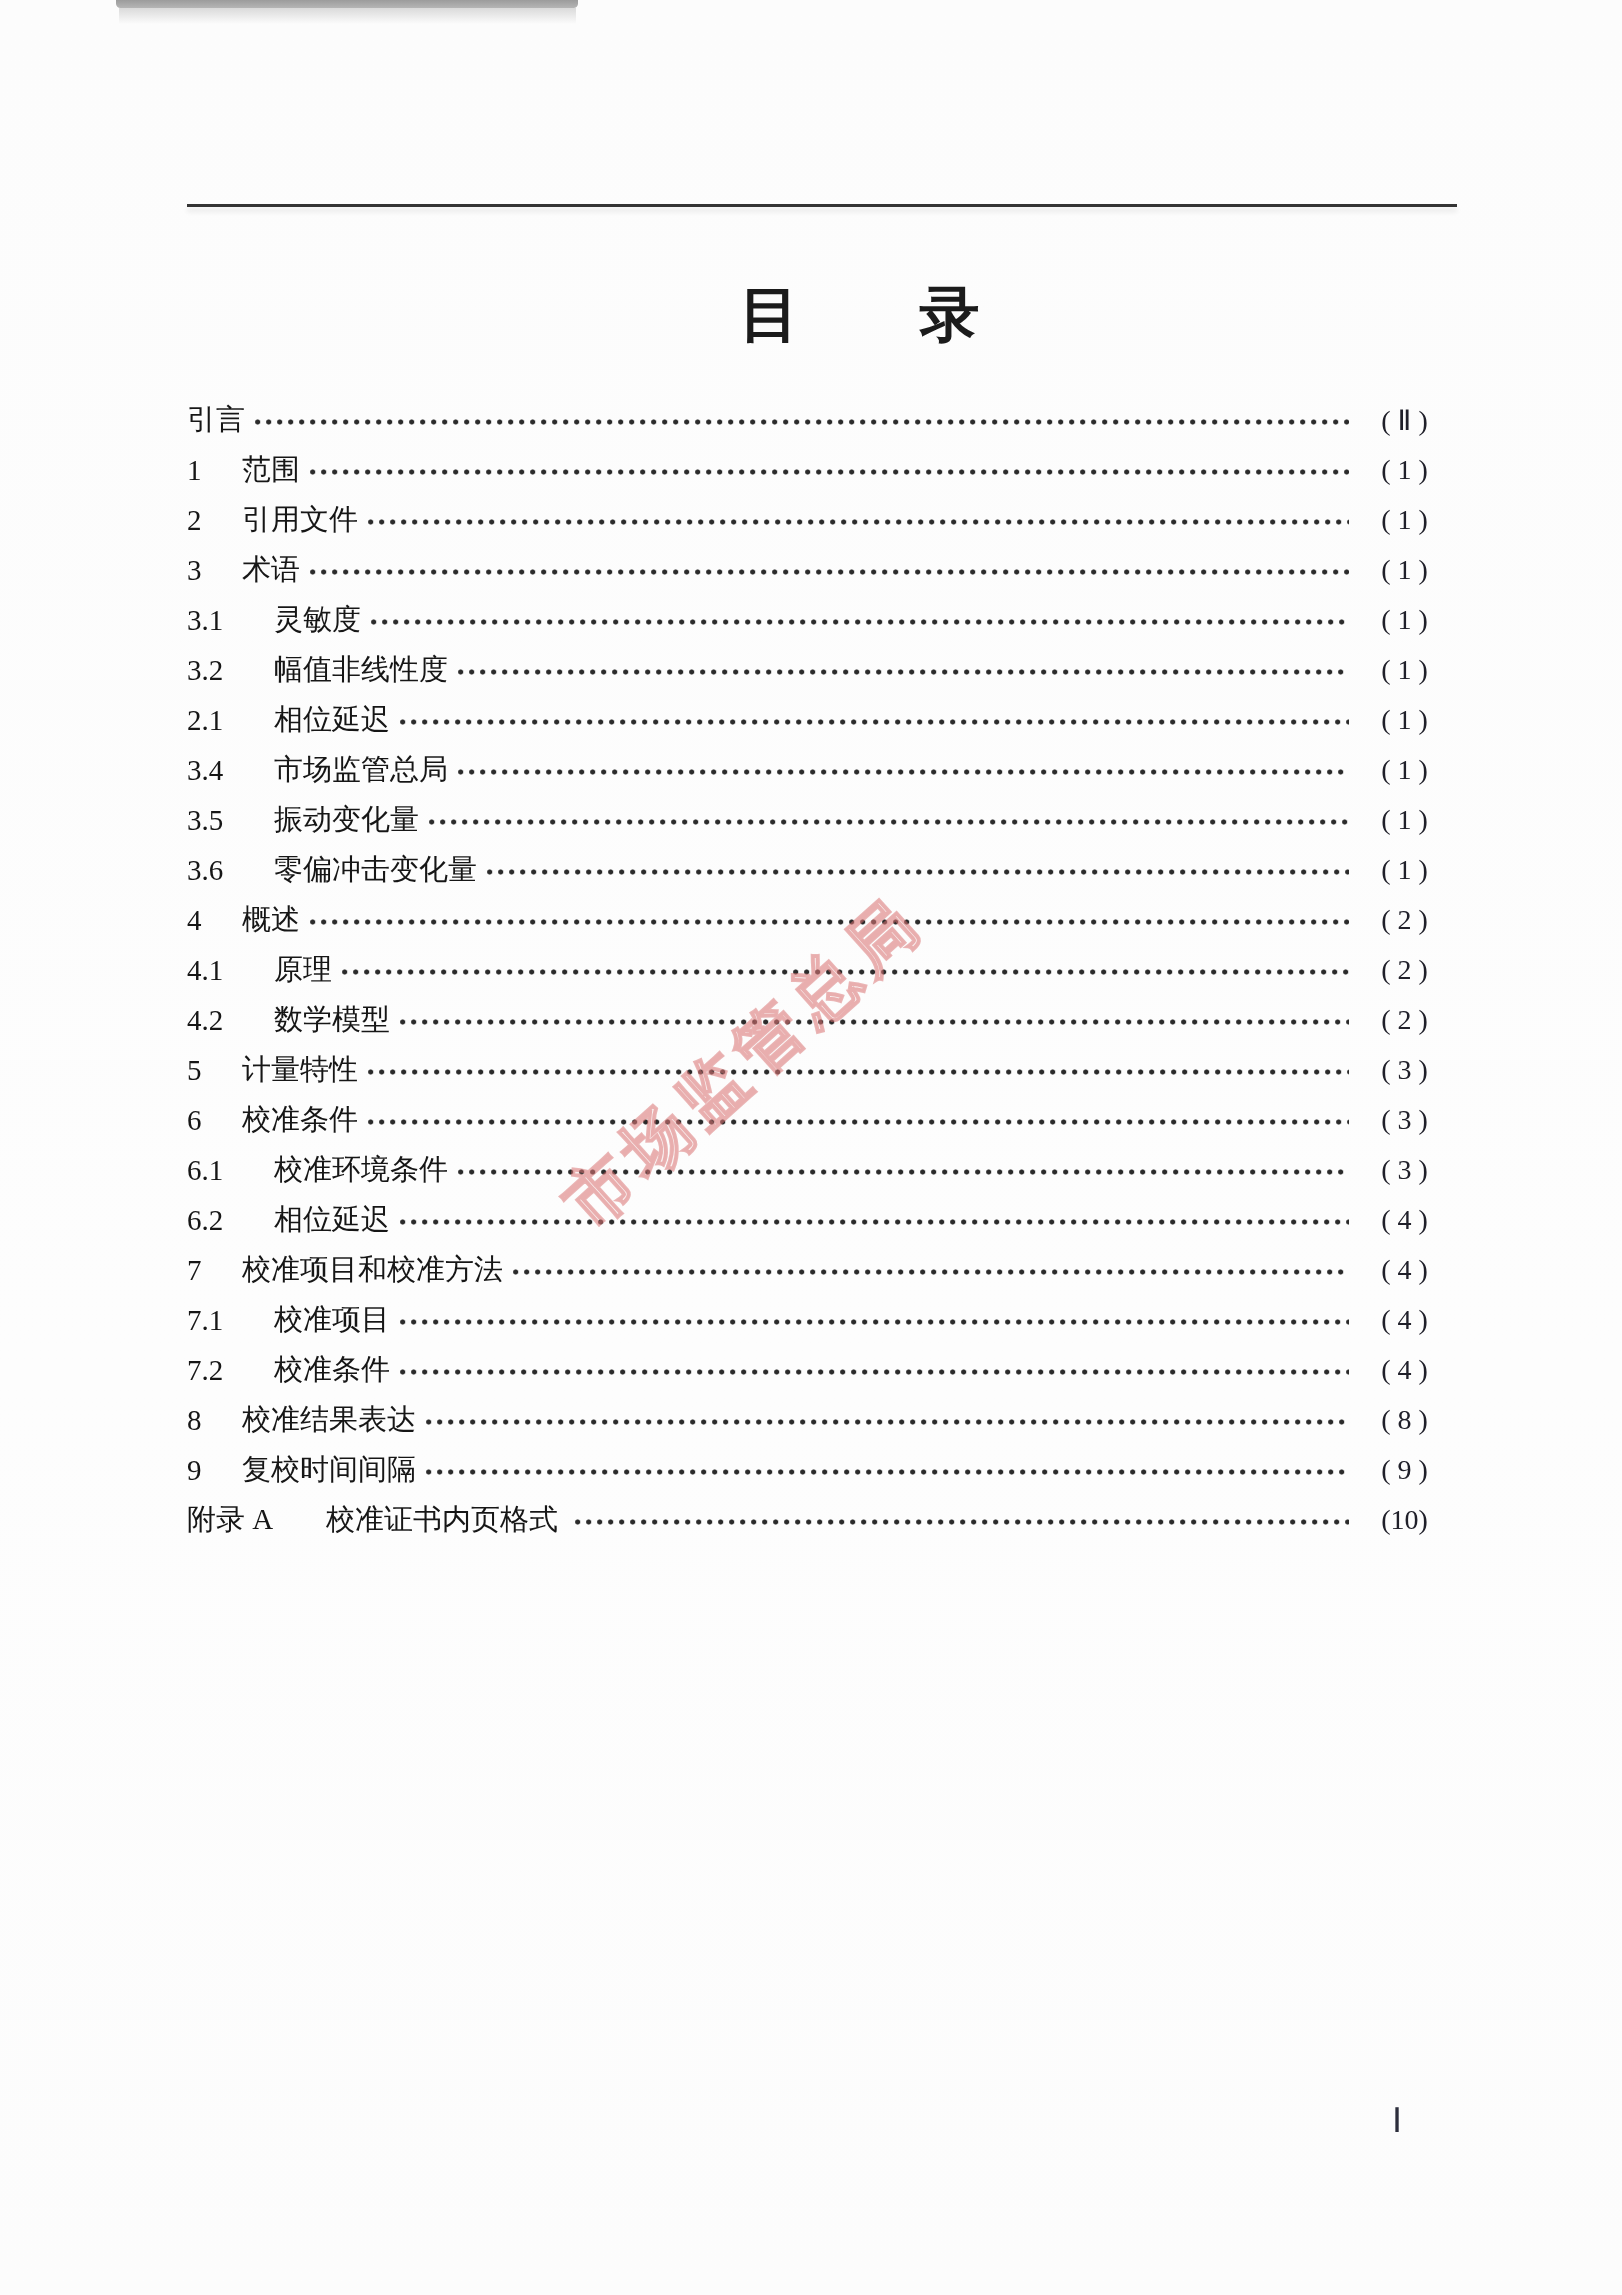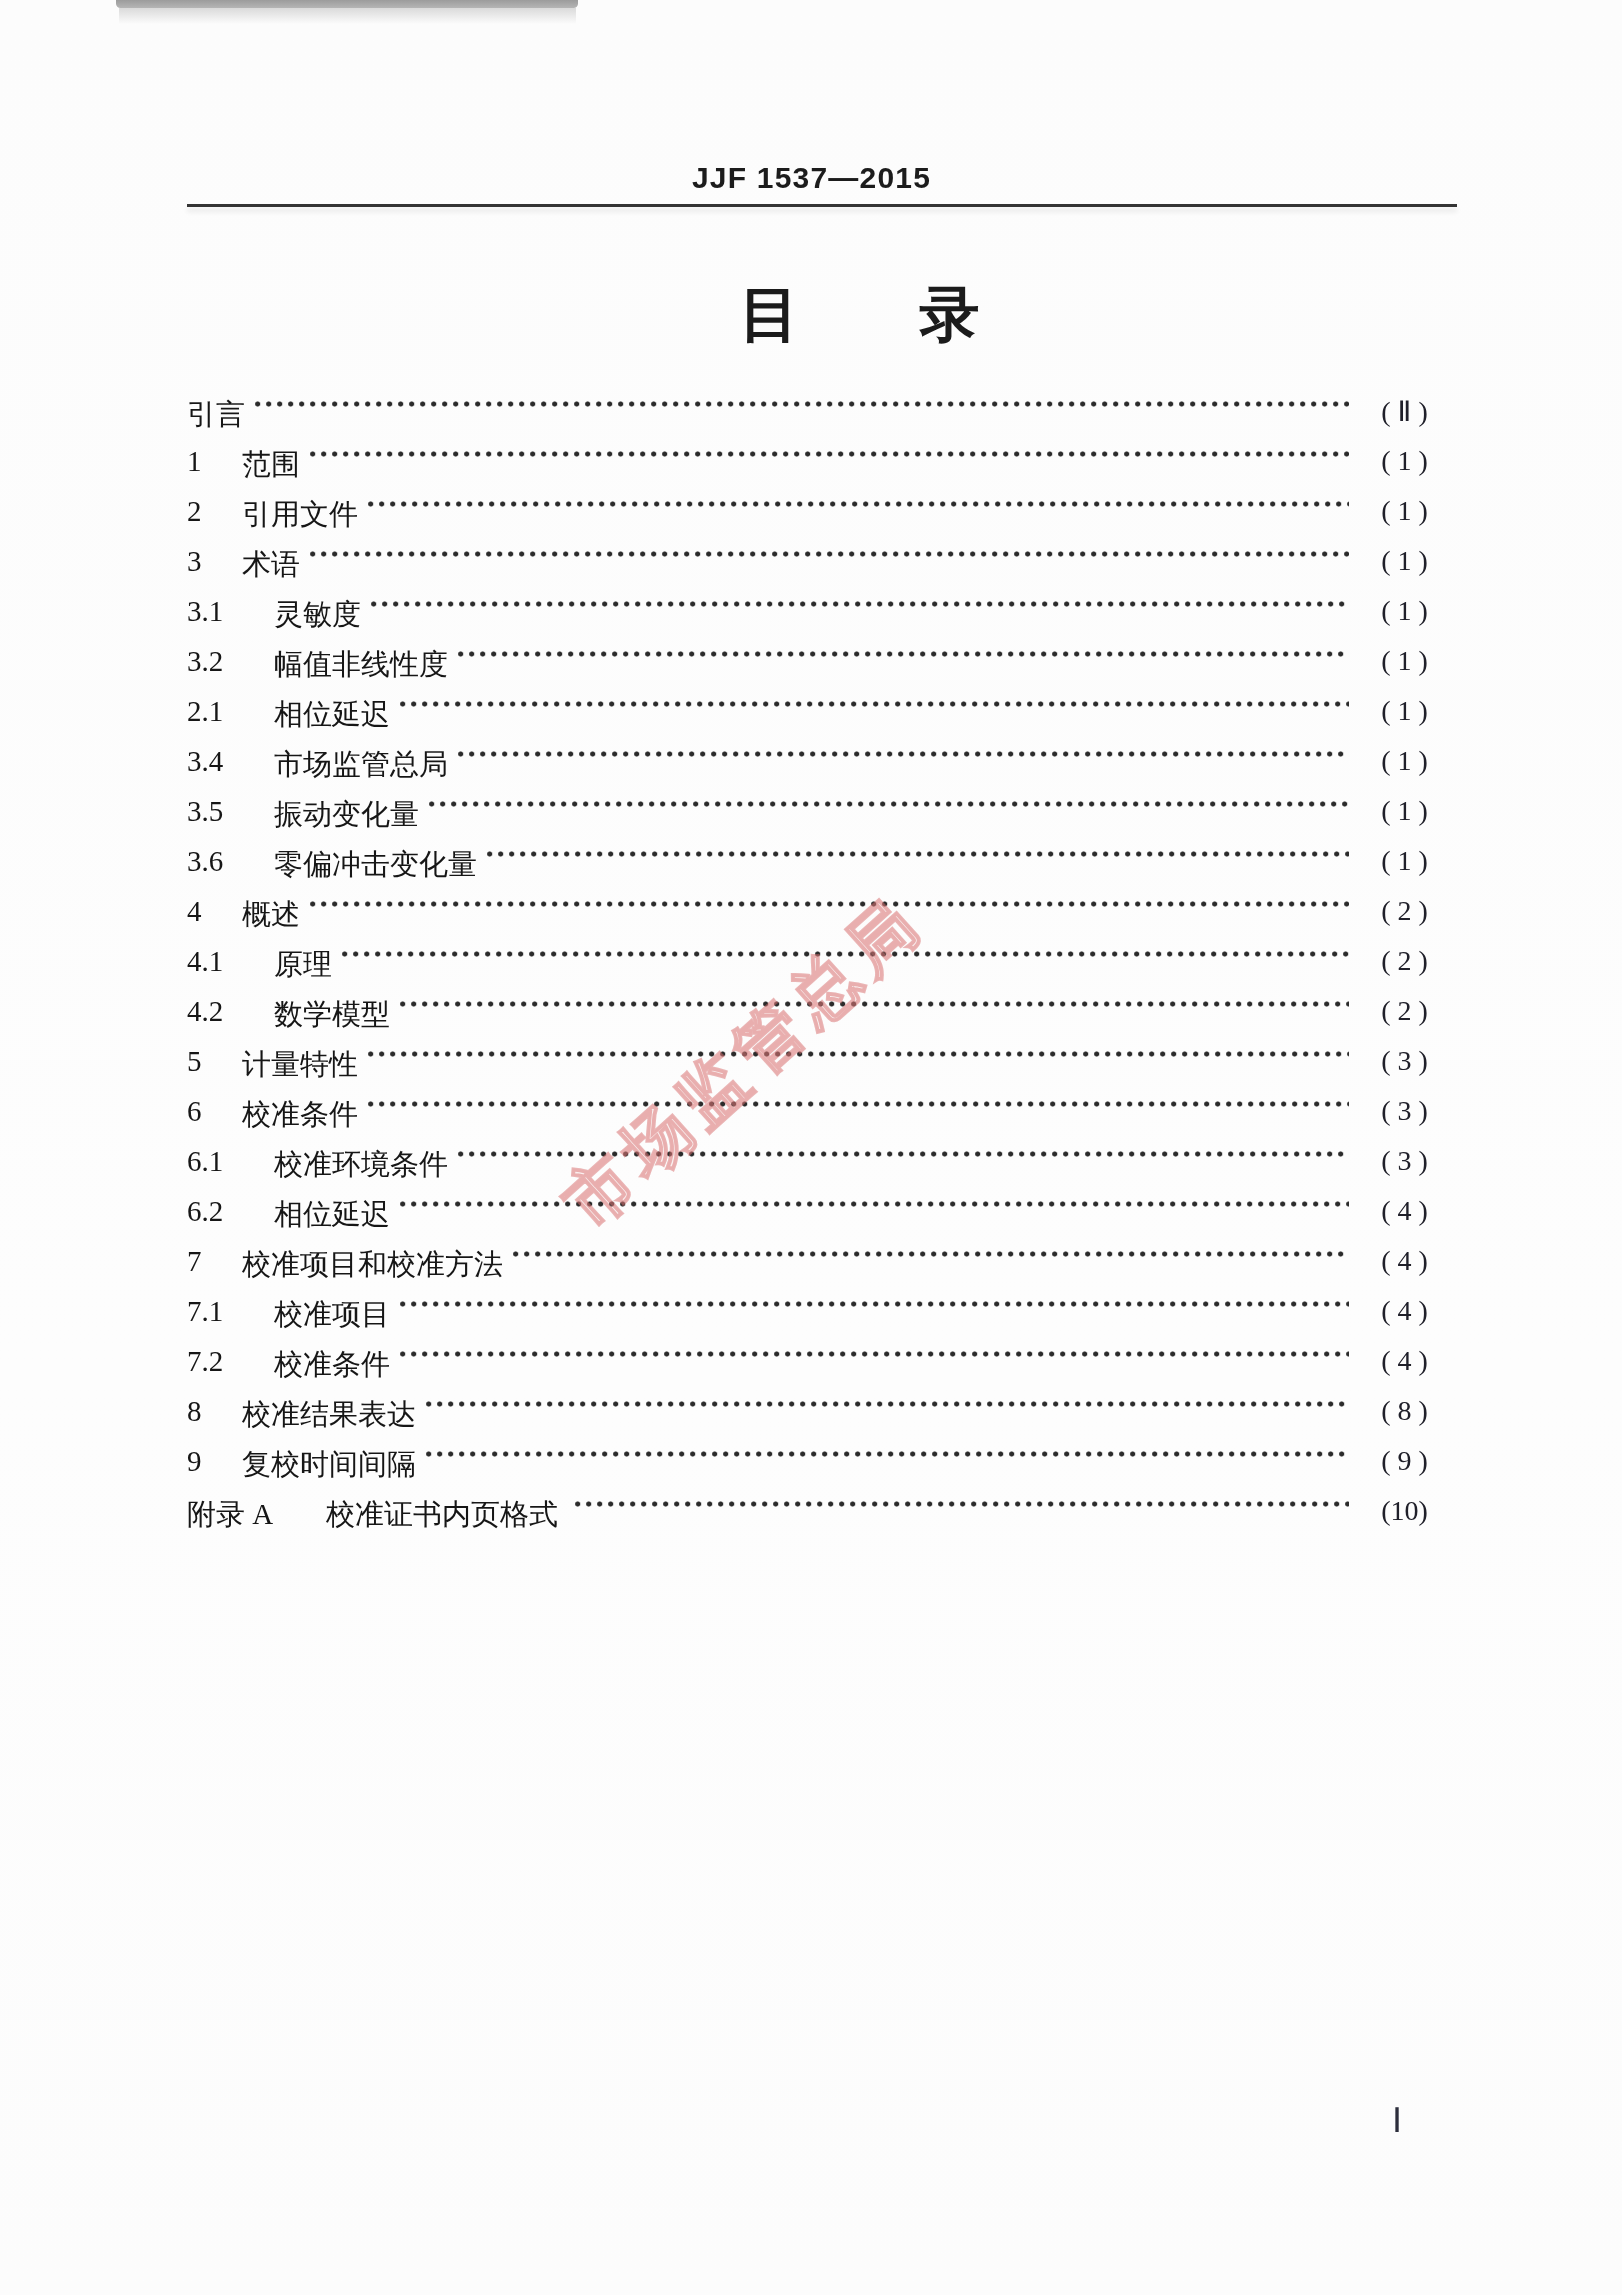--- a/index.html
+++ b/index.html
@@ -77,21 +77,21 @@
   }
 
   .toc {
     position: absolute;
     left: 187px;
     top: 395px;
     width: 1264px;
   }
   .toc-row {
     display: flex;
-    align-items: flex-start;
+    align-items: center;
     height: 50px;
     font-size: 29px;
     color: #161616;
     white-space: pre;
   }
   .toc-row .num {
     display: inline-block;
     min-width: 55px;
     flex: 0 0 auto;
     white-space: pre;
@@ -157,21 +157,20 @@
     color: #2c2e3c;
   }
 </style>
 </head>
 <body>
 
 <div class="page">
 
   <div class="top-remnant"></div>
 
-  <div class="doc-header">JJF 1537—2015</div>
 
   <div class="header-rule"></div>
 
   <div class="doc-title">目　　录</div>
 
   <div class="toc">
       <div class="toc-row">
       <span class="num"></span>
       <span class="label">引言</span>
       <span class="leader"></span>

